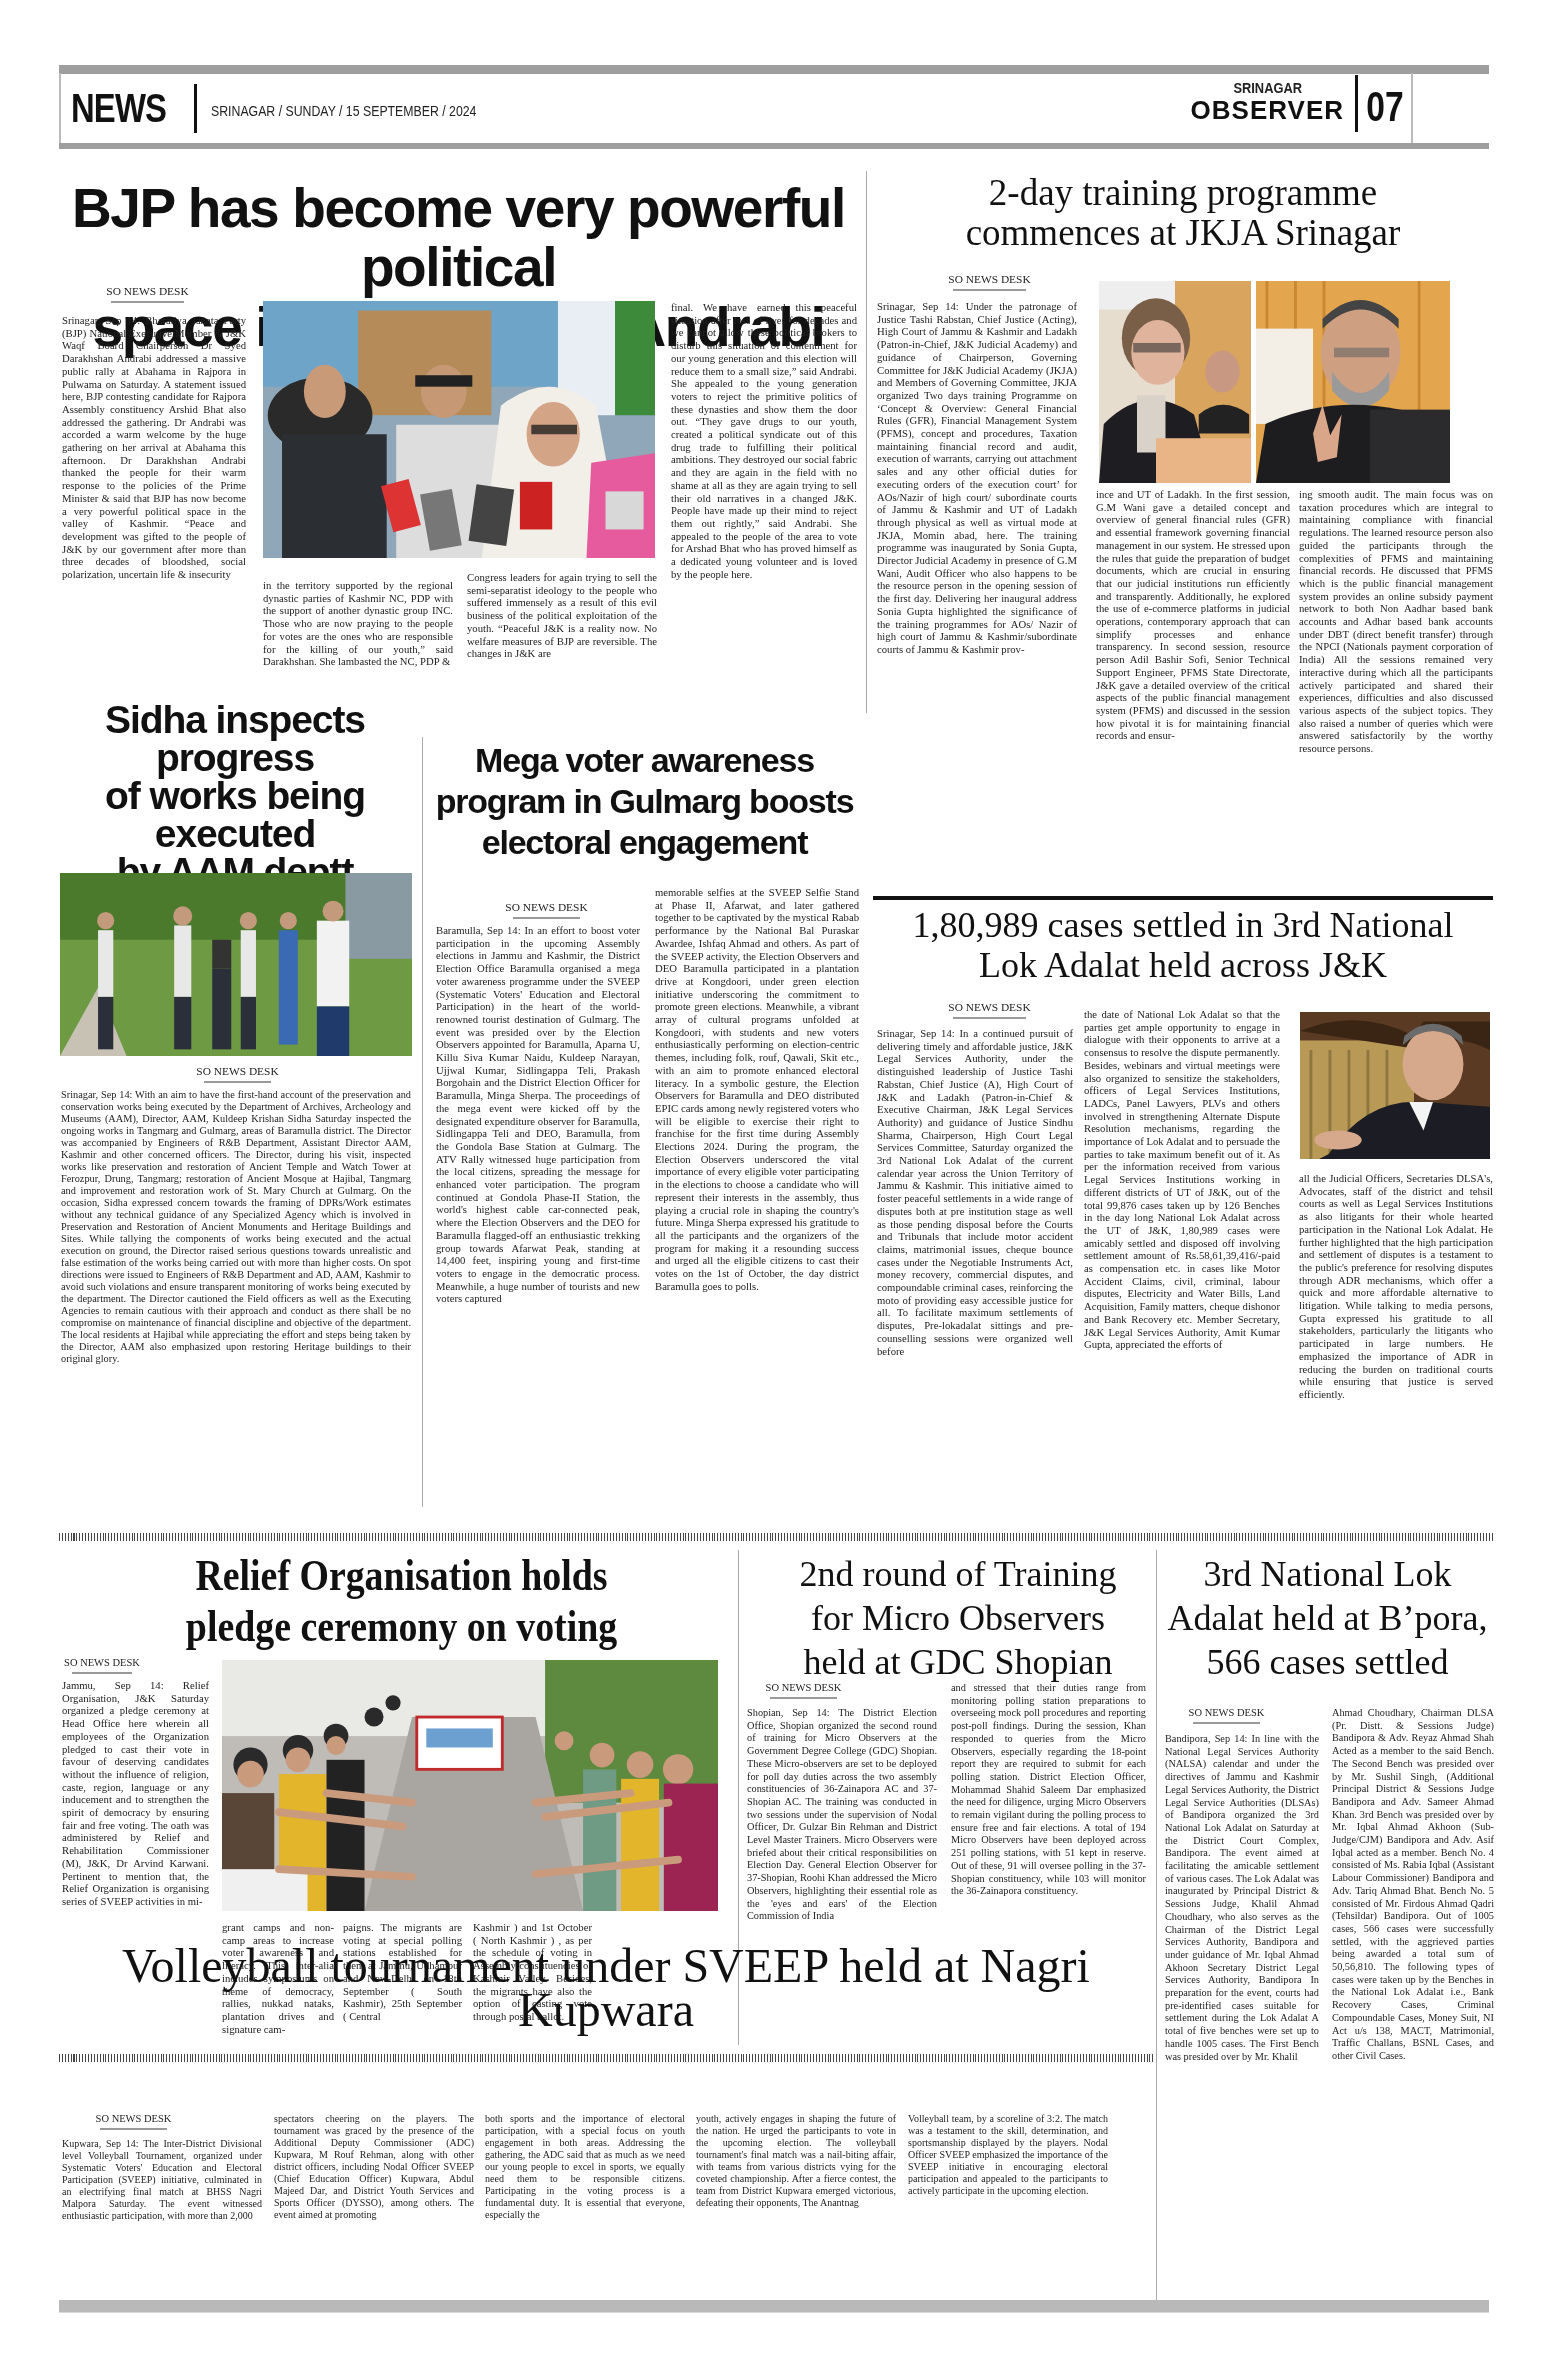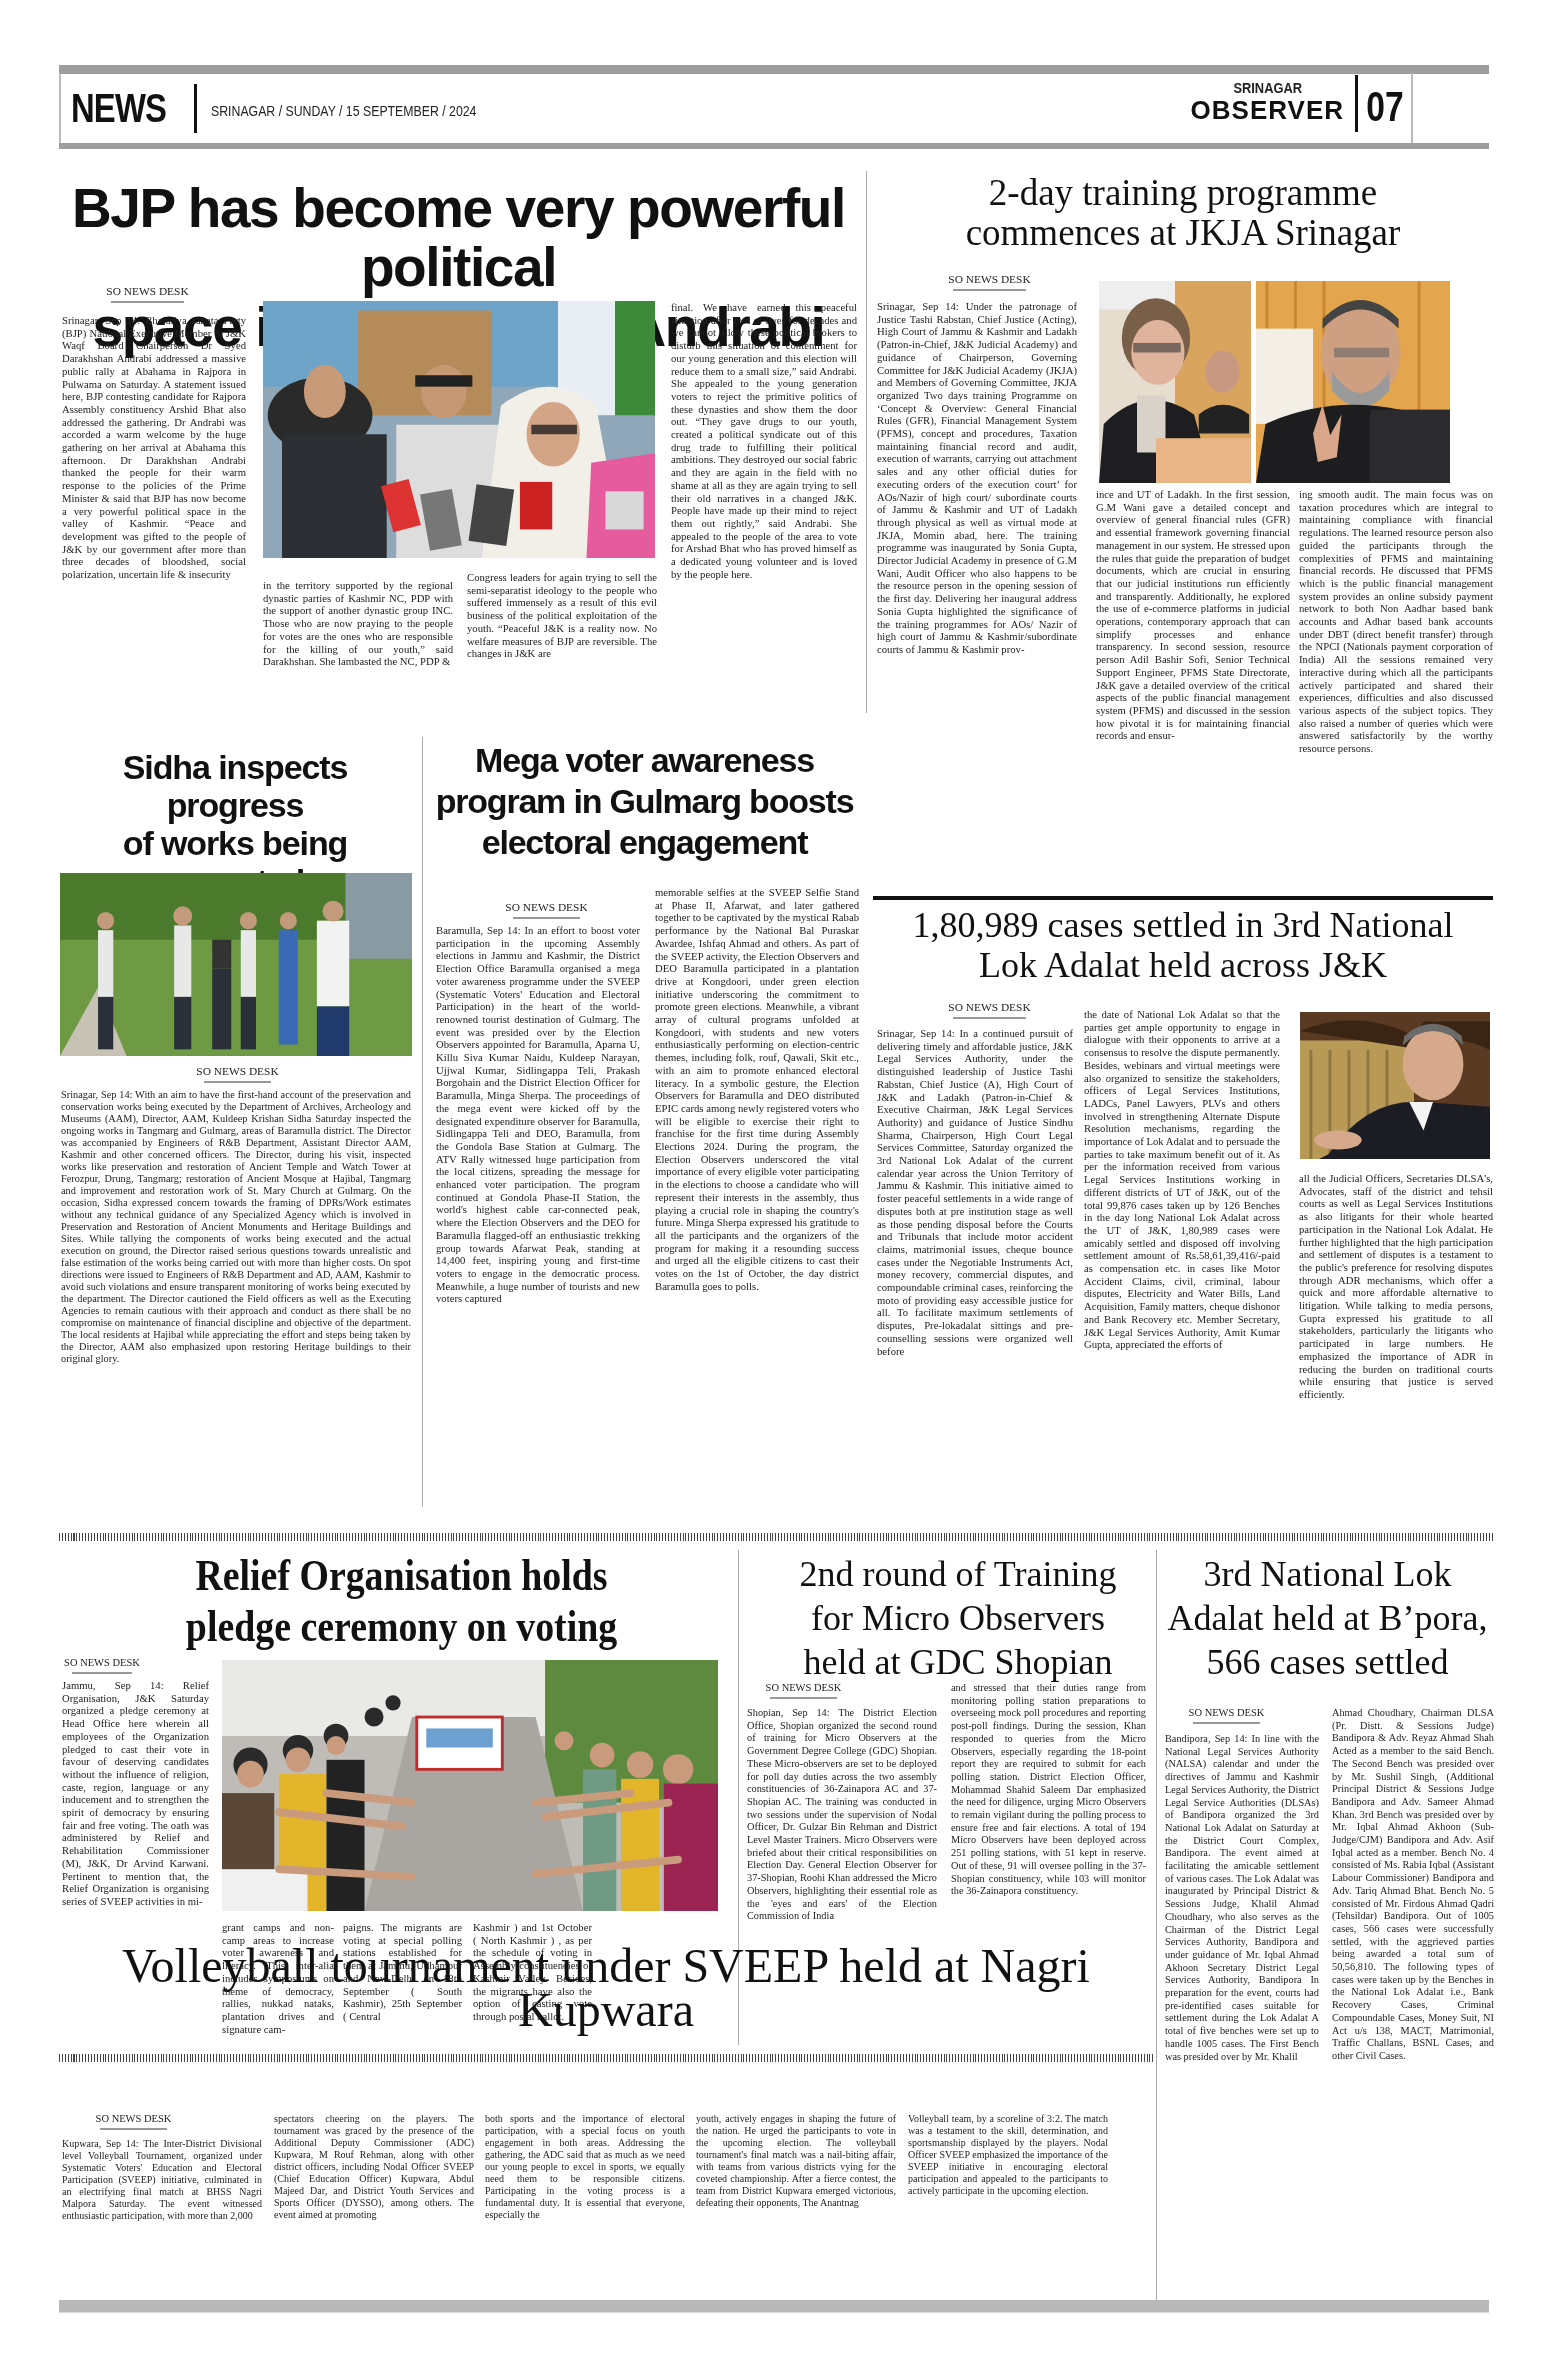--- a/index.html
+++ b/index.html
@@ -126,21 +126,21 @@
       <path d="M10 150 Q100 110 200 150 L204 212 L0 212 Z" fill="#1d1d1f"></path>
       <rect x="120" y="135" width="84" height="77" fill="#2b2b2e"></rect>
       <path d="M60 160 L70 130 L78 162 L90 140 L85 185 L65 190 Z" fill="#d9a68a"></path>
     </svg>
   </div>
   <div class="col" style="left:1096px; top:488px; width:194px; height:407px; overflow:hidden;">ince and UT of Ladakh. In the first session, G.M Wani gave a detailed concept and overview of general financial rules (GFR) and essential framework governing financial management in our system. He stressed upon the rules that guide the preparation of budget documents, which are crucial in ensuring that our judicial institutions run efficiently and transparently. Additionally, he explored the use of e-commerce platforms in judicial operations, contemporary approach that can simplify processes and enhance transparency. In second session, resource person Adil Bashir Sofi, Senior Technical Support Engineer, PFMS State Directorate, J&amp;K gave a detailed overview of the critical aspects of the public financial management system (PFMS) and discussed in the session how pivotal it is for maintaining financial records and ensur-</div>
   <div class="col" style="left:1299px; top:488px; width:194px; height:407px; overflow:hidden;">ing smooth audit. The main focus was on taxation procedures which are integral to maintaining compliance with financial regulations. The learned resource person also guided the participants through the complexities of PFMS and maintaining financial records. He discussed that PFMS which is the public financial management system provides an online subsidy payment network to both Non Aadhar based bank accounts and Adhar based bank accounts under DBT (direct benefit transfer) through the NPCI (Nationals payment corporation of India) All the sessions remained very interactive during which all the participants actively participated and shared their experiences, difficulties and also discussed various aspects of the subject topics. They also raised a number of queries which were answered satisfactorily by the worthy resource persons.</div>
 </div>
 
 <div>
-  <div class="headline hl-sans" style="left:59px; top:748px; width:352px; font-size:34px; line-height:38px; letter-spacing:-1.1px;">
+  <div class="headline hl-sans" style="left:59px; top:701px; width:352px; font-size:39px; line-height:38px; letter-spacing:-1.1px;">
     <div>Sidha inspects progress</div>
     <div>of works being executed</div>
     <div>by AAM deptt</div>
   </div>
   <div class="photo" style="left:60px; top:873px; width:352px; height:183px;">
     <svg width="352" height="183" viewBox="0 0 370 192" preserveAspectRatio="none">
       <rect width="370" height="192" fill="#6d9a43"></rect>
       <rect x="0" y="0" width="370" height="70" fill="#4c7a2c"></rect>
       <rect x="300" y="0" width="70" height="90" fill="#8a9aa3"></rect>
       <polygon points="0,192 40,120 70,192" fill="#c8c2b4"></polygon>

